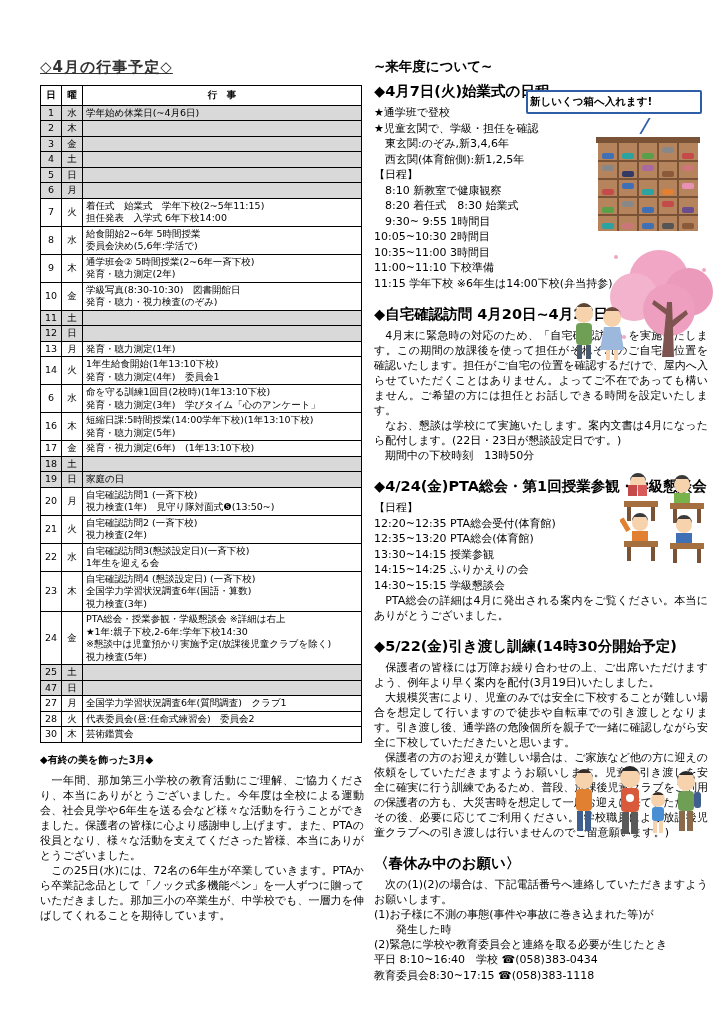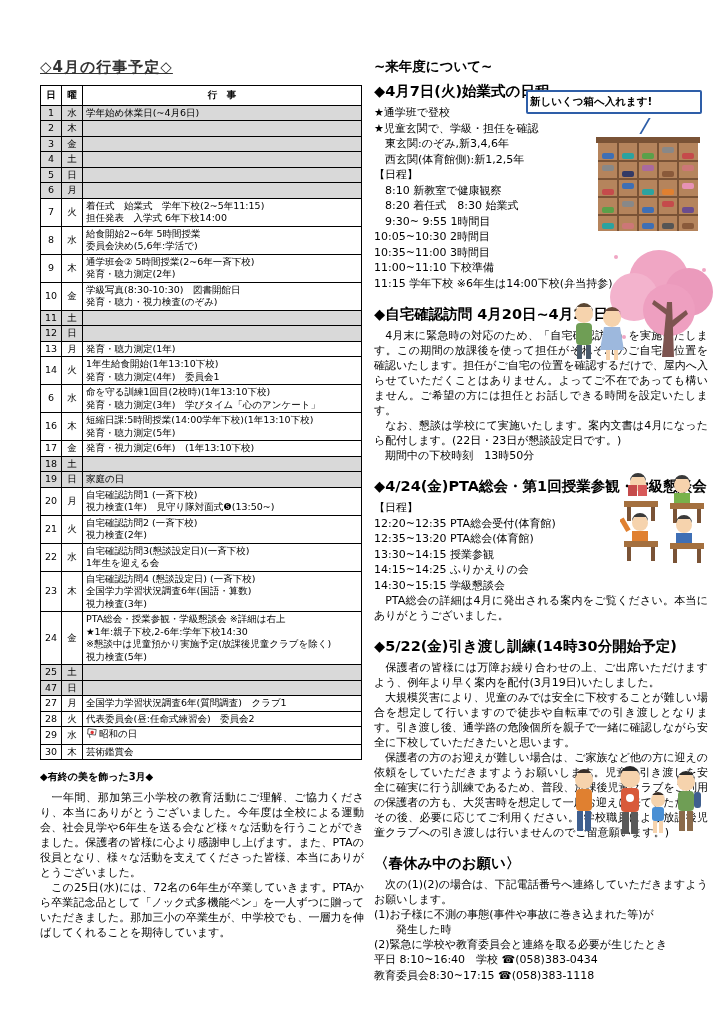--- a/index.html
+++ b/index.html
@@ -229,29 +229,20 @@
           </tr>
       <tr>
             <td class="c">27</td>
             <td class="c">月</td>
             <td class="ev">全国学力学習状況調査6年(質問調査)　クラブ1</td>
           </tr>
       <tr>
             <td class="c">28</td>
             <td class="c">火</td>
             <td class="ev">代表委員会(昼:任命式練習会)　委員会2</td>
-          </tr>
-      <tr>
-            <td class="c">29</td>
-            <td class="c">水</td>
-            <td class="ev"><span class="flag-ic"><svg width="11" height="11" viewBox="0 0 11 11">
-                  <line x1="2" y1="1" x2="4" y2="10" stroke="#555" stroke-width="1"></line>
-                  <rect x="2.2" y="0.5" width="8" height="5.5" fill="#fff" stroke="#333" stroke-width="0.7" transform="rotate(8 2 1)"></rect>
-                  <circle cx="6.6" cy="3.8" r="1.7" fill="#d33" transform="rotate(8 2 1)"></circle>
-                </svg></span><span>昭和の日</span></td>
           </tr>
       <tr>
             <td class="c">30</td>
             <td class="c">木</td>
             <td class="ev">芸術鑑賞会</td>
           </tr>
     </tbody>
       </table>
 
     <div class="march-sec">

